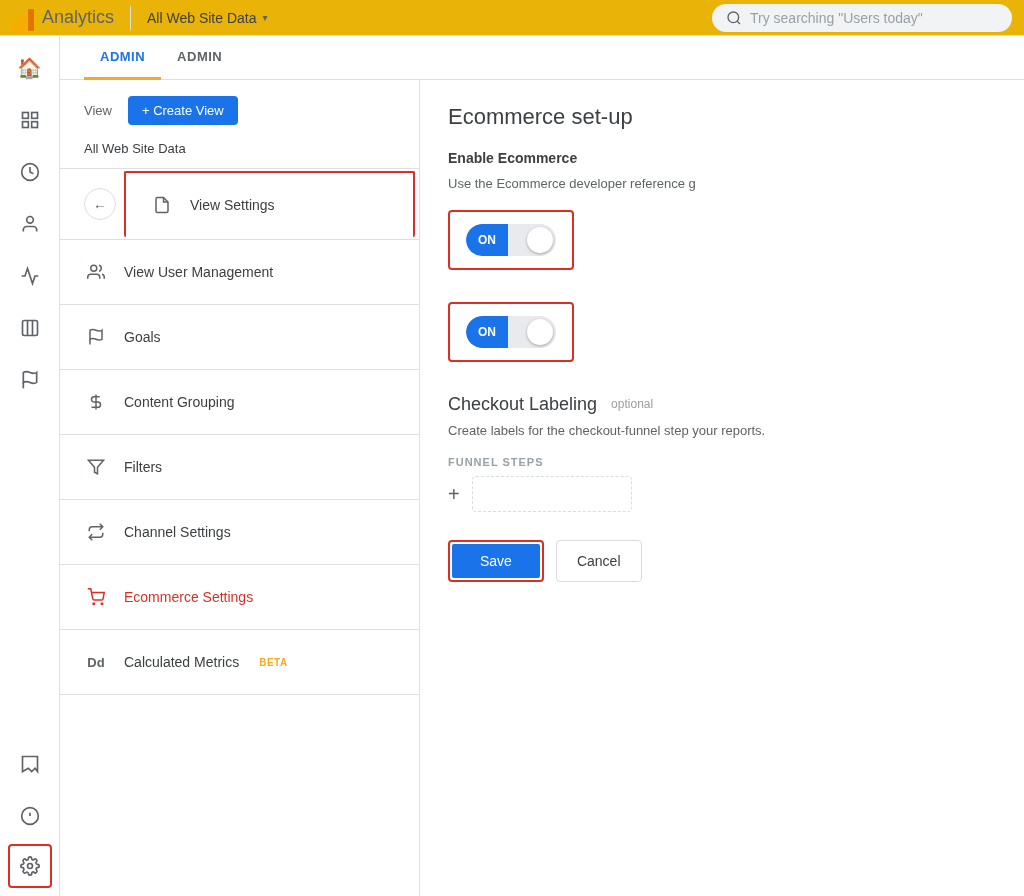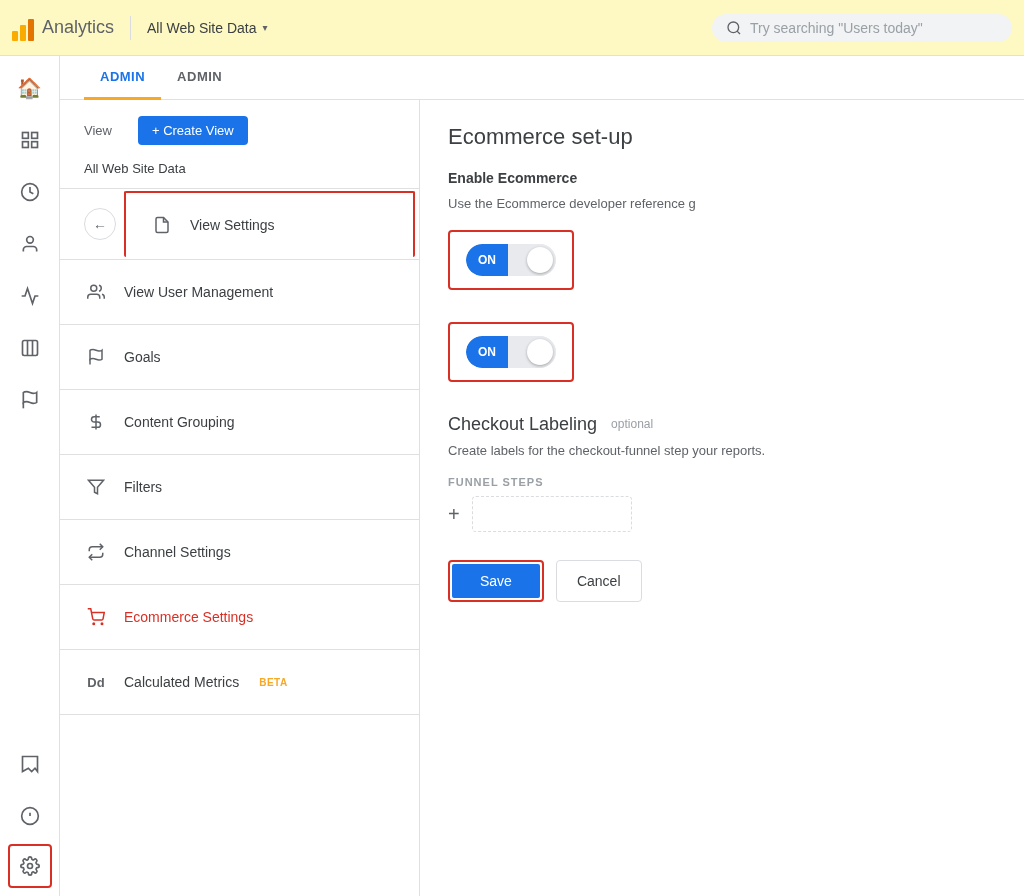--- a/index.html
+++ b/index.html
@@ -2,22 +2,22 @@
 <html><head>
   <meta charset="utf-8">
   <style>
     * { box-sizing: border-box; margin: 0; padding: 0; }
     body { font-family: Arial, sans-serif; background: #fff; display: flex; flex-direction: column; height: 896px; overflow: hidden; }
 
     
     .header {
       display: flex;
       align-items: center;
-      height: 56px;
-      background: #fef9c3;
+      height: 36px;
+      background: #eab308;
       border-bottom: 1px solid #e0e0e0;
       padding: 0 12px;
       flex-shrink: 0;
     }
     .header-logo {
       display: flex;
       align-items: center;
       gap: 8px;
     }
     .logo-bars {
@@ -160,21 +160,21 @@
     .left-panel {
       width: 360px;
       border-right: 1px solid #e0e0e0;
       overflow-y: auto;
       flex-shrink: 0;
       padding-top: 16px;
     }
     .view-header {
       display: flex;
       align-items: center;
-      gap: 26px;
+      gap: 16px;
       padding: 0 24px 12px 24px;
     }
     .view-label {
       font-size: 13px;
       color: #5f6368;
     }
     .create-view-btn {
       background: #1a73e8;
       color: #fff;
       border: none;

